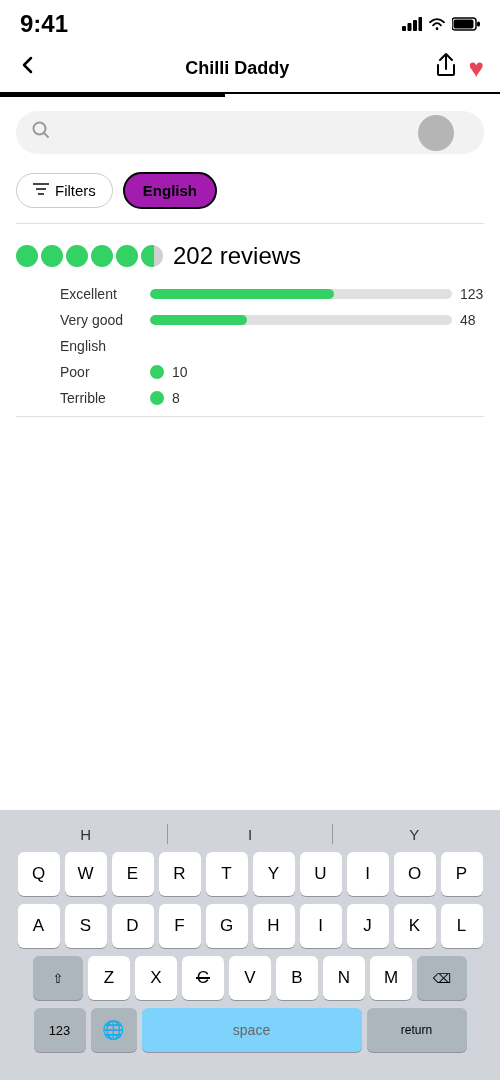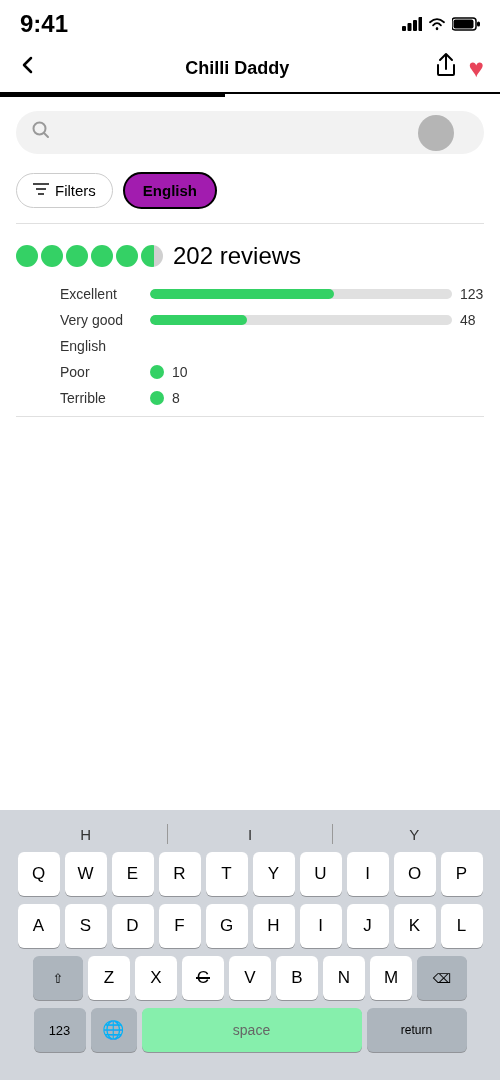--- a/index.html
+++ b/index.html
@@ -287,21 +287,21 @@
       cursor: pointer;
       font-weight: 400;
     }
     .key.special {
       background: #adb5bd;
       color: #000;
       font-size: 13px;
       width: 50px;
     }
     .key.space {
-      background: #86efac;
+      background: #7dd3fc;
       width: 220px;
       font-size: 14px;
       color: #666;
     }
     .key.return {
       background: #adb5bd;
       width: 100px;
       font-size: 14px;
     }
     .key.delete {

